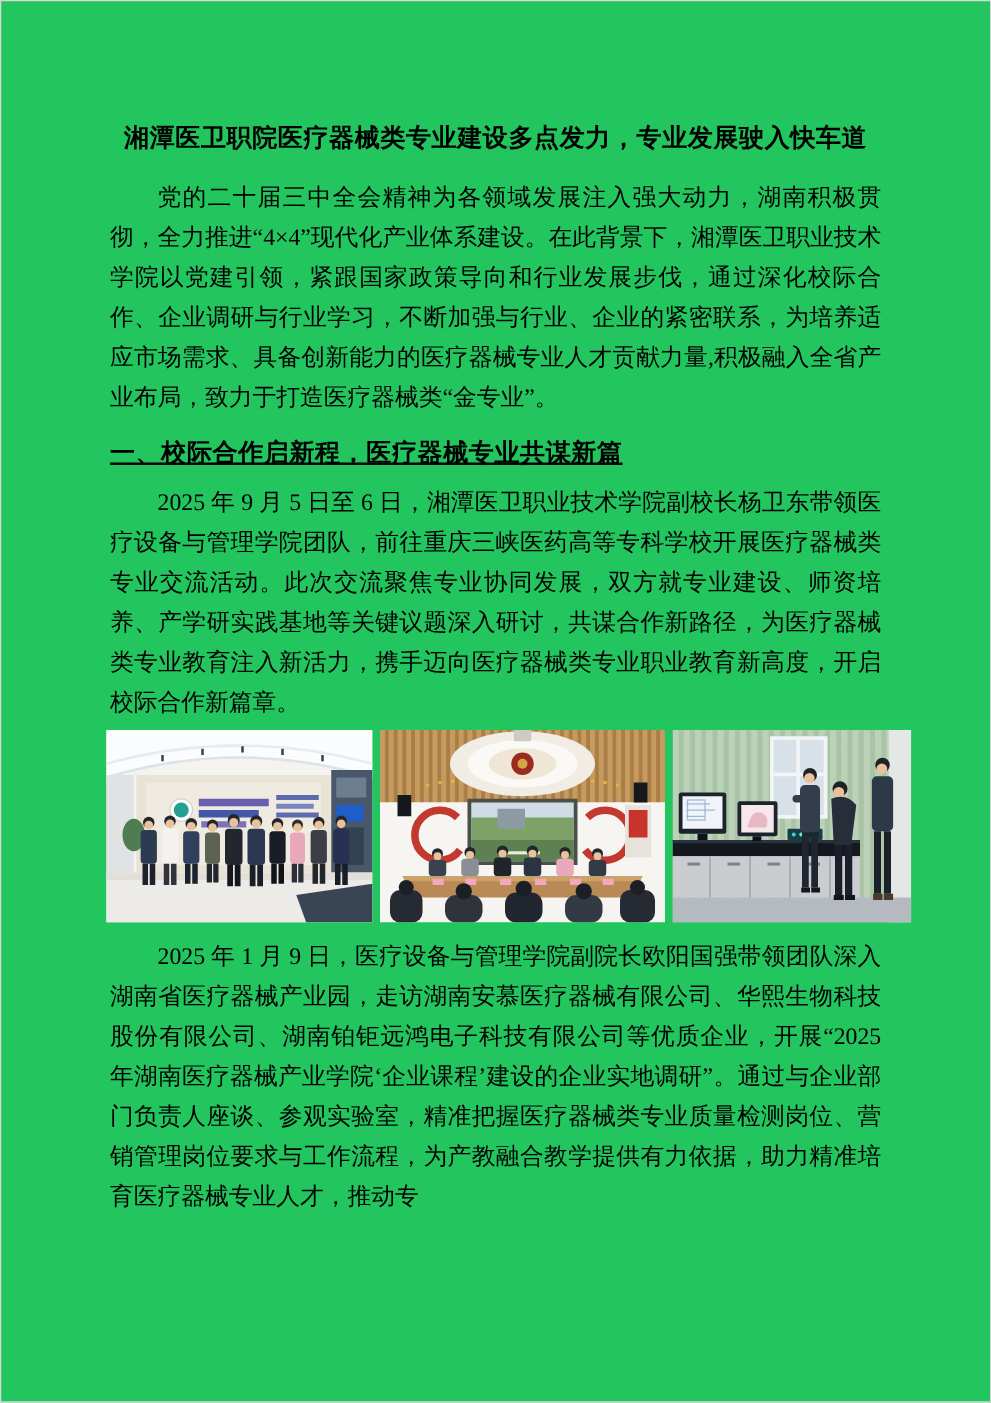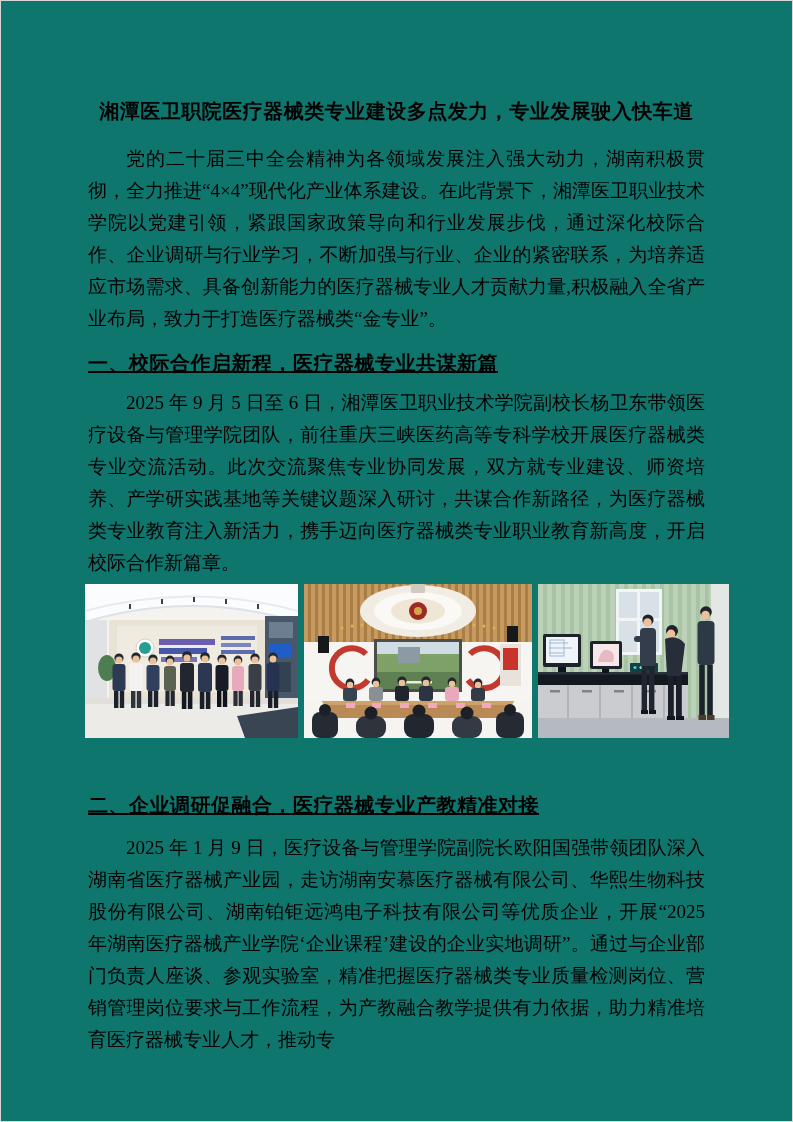--- a/index.html
+++ b/index.html
@@ -1,21 +1,21 @@
 <!DOCTYPE html>
 <html lang="zh"><head>
 <meta charset="utf-8">
 <style>
   html, body { margin: 0; padding: 0; background: #ffffff; }
   .page {
     position: relative;
     width: 793px;
     height: 1122px;
     margin: 0 auto;
-    background: #0f766e;
+    background: #22c55e;
     box-sizing: border-box;
     border: 1px solid #d8d8d8;
     overflow: hidden;
     font-family: "Liberation Serif", "DejaVu Serif", serif;
     color: #000000;
   }
   .content { padding: 0 87px; }
   .doc-title {
     margin: 96px 0 0 0;
     font-family: "Liberation Sans", "DejaVu Sans", sans-serif;
@@ -377,18 +377,17 @@
               <rect x="-8.5" y="37" width="17" height="44" rx="4" fill="#2e3948"></rect>
               <rect x="-6.8" y="81" width="5.6" height="50" fill="#1c222c"></rect>
               <rect x="1.2" y="81" width="5.6" height="50" fill="#1c222c"></rect>
               <rect x="-7.5" y="131" width="7.5" height="5" fill="#4a3a2c"></rect>
               <rect x="1" y="131" width="7.5" height="5" fill="#4a3a2c"></rect>
             </g>
         </g>
       </svg>
     </div>
 
-    <h2 class="section-heading second">二、企业调研促融合，医疗器械专业产教精准对接</h2>
 
     <p class="body-para sec-body-2">2025 年 1 月 9 日，医疗设备与管理学院副院长欧阳国强带领团队深入湖南省医疗器械产业园，走访湖南安慕医疗器械有限公司、华熙生物科技股份有限公司、湖南铂钜远鸿电子科技有限公司等优质企业，开展“2025 年湖南医疗器械产业学院‘企业课程’建设的企业实地调研”。通过与企业部门负责人座谈、参观实验室，精准把握医疗器械类专业质量检测岗位、营销管理岗位要求与工作流程，为产教融合教学提供有力依据，助力精准培育医疗器械专业人才，推动专</p>
 
   </div>
 </div>
 
 </body></html>

